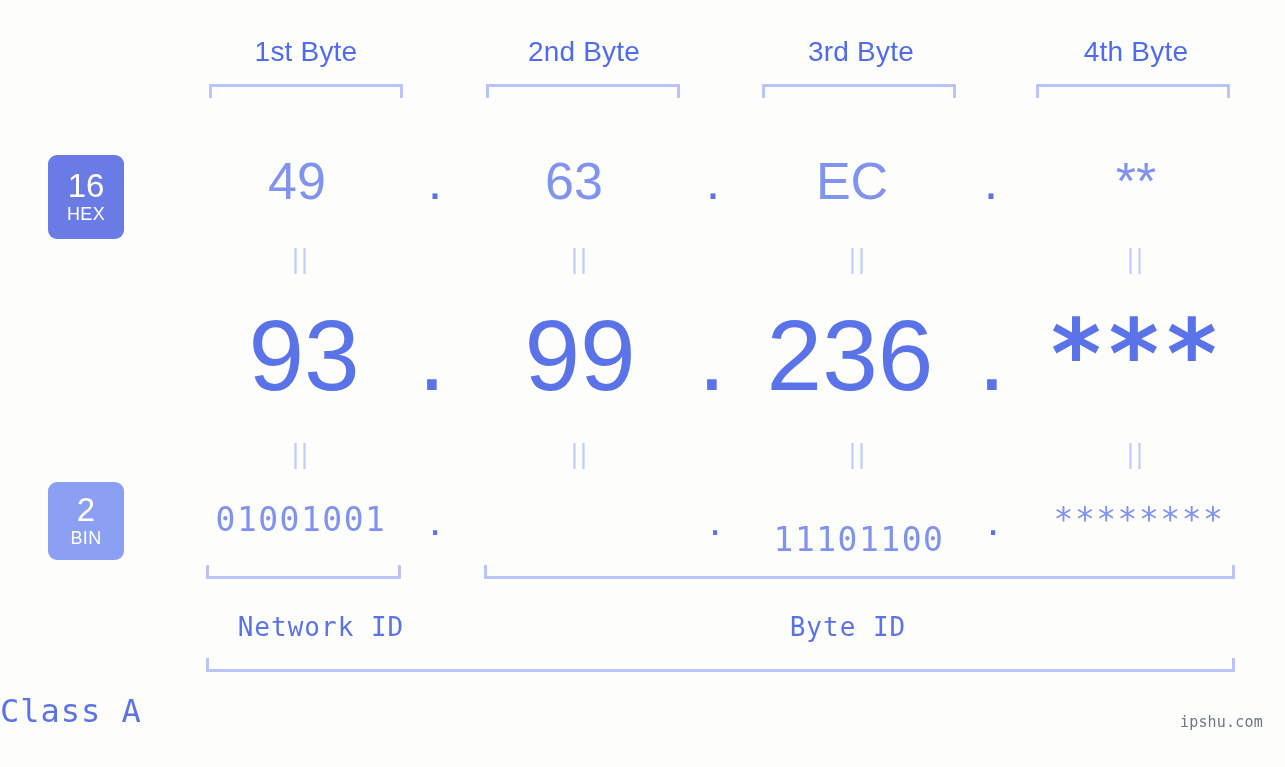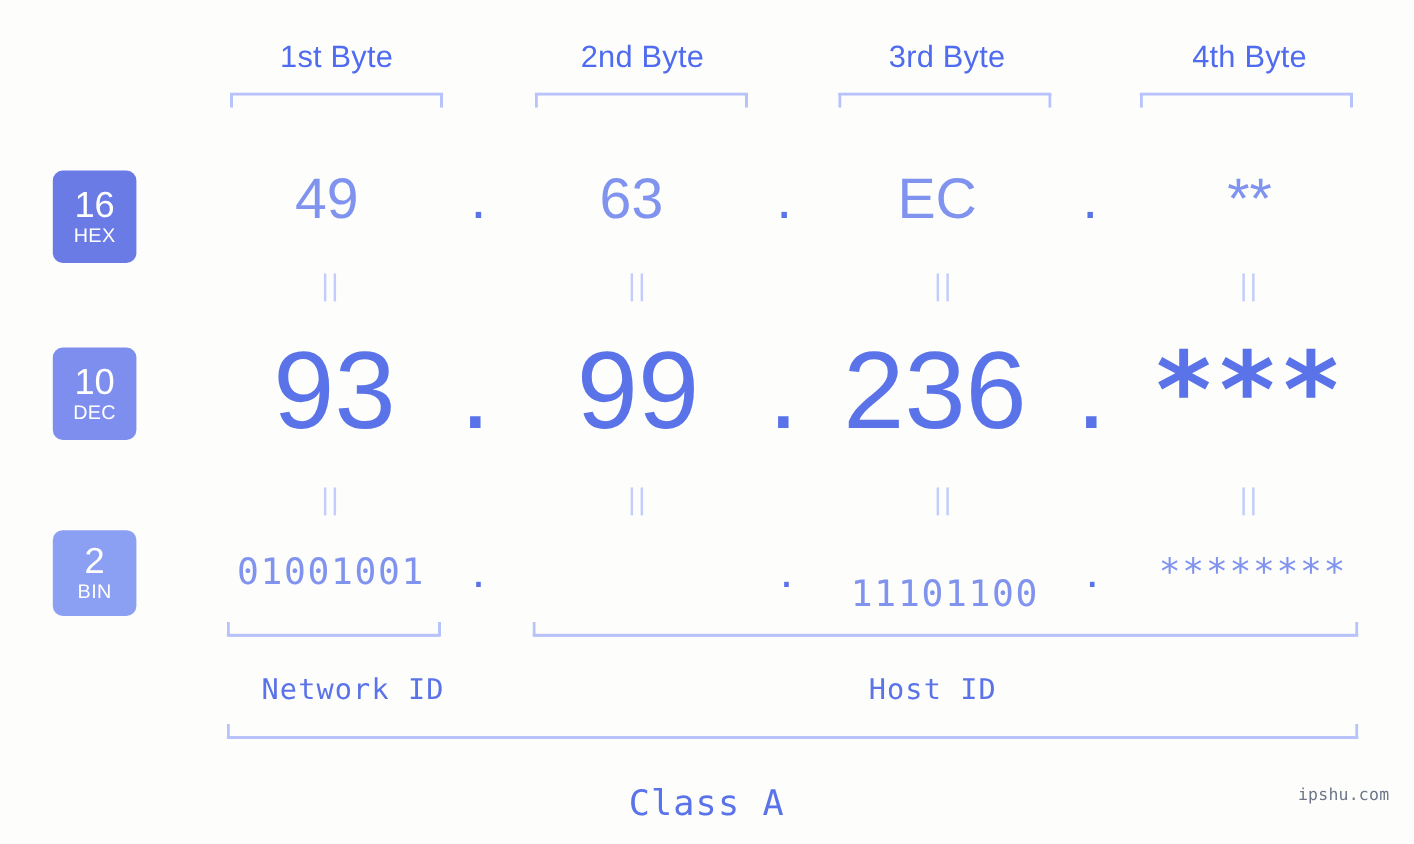--- a/index.html
+++ b/index.html
@@ -191,27 +191,26 @@
     font-size: 26px;
     color: #5b73e8;
     letter-spacing: 1px;
     white-space: nowrap;
   }
   #class-label {
     position: absolute;
     top: 692px;
     left: 0;
     width: 1285px;
-    text-align: center;
+    text-align: left;
     font-family: "DejaVu Sans Mono", monospace;
     font-size: 32px;
     color: #5b73e8;
     letter-spacing: 1px;
     white-space: nowrap;
-    margin-top: 19px;
   }
   #watermark {
     position: absolute;
     top: 713px;
     right: 22px;
     font-family: "DejaVu Sans Mono", monospace;
     font-size: 15px;
     color: #6e7788;
     letter-spacing: 0.2px;
     white-space: nowrap;
@@ -228,24 +227,20 @@
   <div class="byte-head" style="left:1020px;width:232px;">4th Byte</div>
 
   <div class="bracket-down" style="left:209px;top:84px;width:194px;"></div>
   <div class="bracket-down" style="left:486px;top:84px;width:194px;"></div>
   <div class="bracket-down" style="left:762px;top:84px;width:194px;"></div>
   <div class="bracket-down" style="left:1036px;top:84px;width:194px;"></div>
 
   <div class="badge" id="badge-hex">
     <span class="num">16</span>
     <span class="nm">HEX</span>
-  </div>
-  <div class="badge" id="badge-dec">
-    <span class="num">10</span>
-    <span class="nm">DEC</span>
   </div>
   <div class="badge" id="badge-bin">
     <span class="num">2</span>
     <span class="nm">BIN</span>
   </div>
 
   <div class="hex-val" style="left:190px;width:214px;">49</div>
   <div class="hex-dot" style="left:404px;width:62px;">.</div>
   <div class="hex-val" style="left:466px;width:216px;">63</div>
   <div class="hex-dot" style="left:682px;width:62px;">.</div>
@@ -275,20 +270,20 @@
   <div class="bin-dot" style="left:408px;width:54px;">.</div>
   <div class="bin-dot" style="left:688px;width:54px;">.</div>
   <div class="bin-val" style="left:748px;width:222px;margin-top:20px;">11101100</div>
   <div class="bin-dot" style="left:966px;width:54px;">.</div>
   <div class="bin-val" style="left:1026px;width:226px;">********</div>
 
   <div class="bracket-up" style="left:206px;top:565px;width:195px;"></div>
   <div class="bracket-up" style="left:484px;top:565px;width:751px;"></div>
 
   <div class="id-label" style="left:220px;top:607px;width:202px;">Network ID</div>
-  <div class="id-label" style="left:746px;top:607px;width:204px;">Host ID</div>
+  <div class="id-label" style="left:746px;top:607px;width:204px;">Byte ID</div>
 
   <div class="bracket-up" style="left:206px;top:658px;width:1029px;"></div>
   <div id="class-label">Class A</div>
 
   <div id="watermark">ipshu.com</div>
 
 </div>
 
 </body></html>

